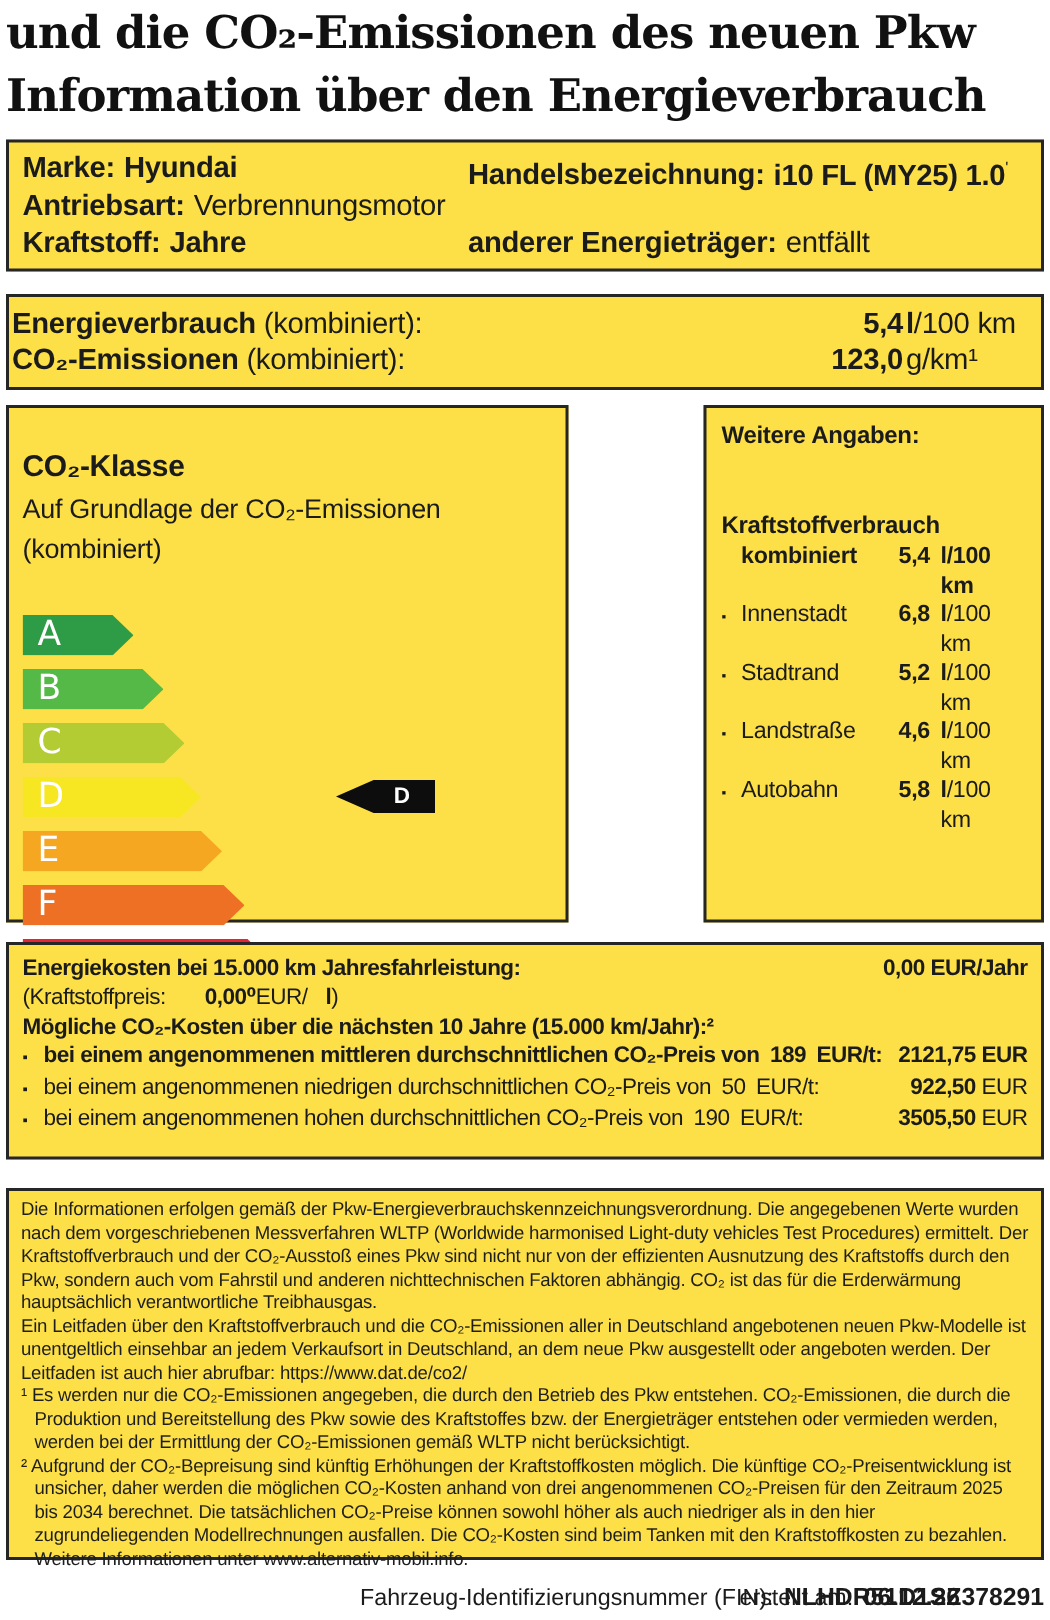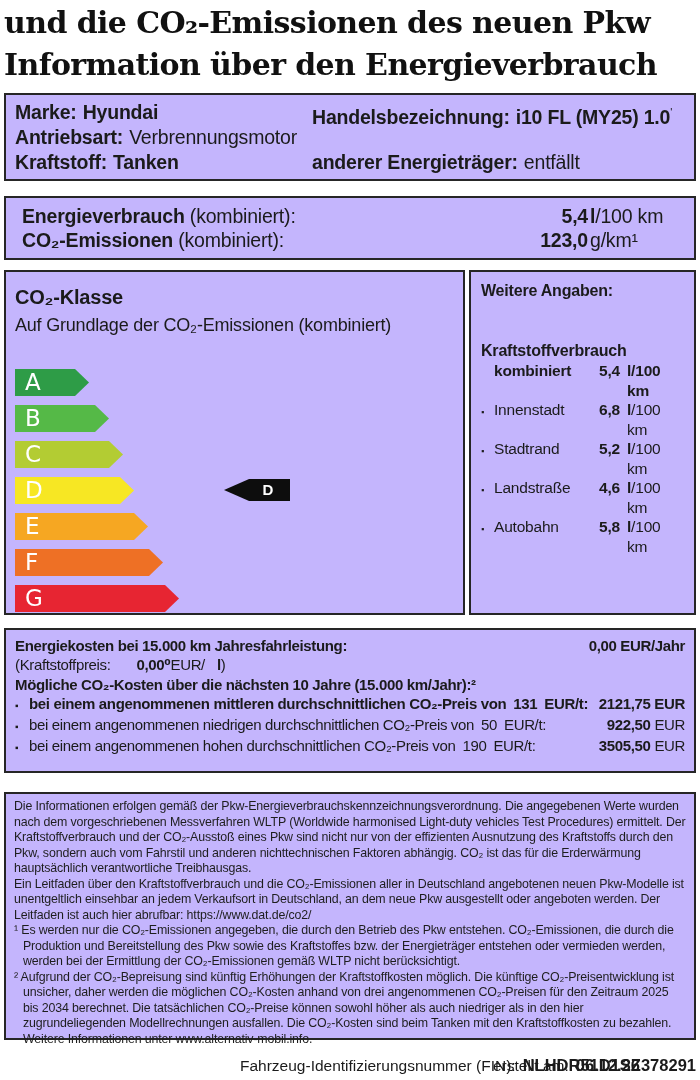--- a/index.html
+++ b/index.html
@@ -4,33 +4,33 @@
 <style>
   html,body{margin:0;padding:0;background:#fff;}
   body{width:700px;height:1080px;position:relative;overflow:hidden;
        font-family:"Liberation Sans","DejaVu Sans",sans-serif;color:#1b1b1b;}
   .b{font-weight:bold;}
   .page{position:absolute;inset:0;}
   .title{position:absolute;left:4px;top:2px;margin:0;
          font-family:"DejaVu Serif","Liberation Serif",serif;
          font-weight:bold;font-size:30px;line-height:42px;letter-spacing:-0.6px;color:#111;}
   .title span{display:block;}
-  .box{position:absolute;border:2px solid #262626;box-sizing:border-box;background:#c4b5fd;}
+  .box{position:absolute;border:2px solid #262626;box-sizing:border-box;background:#fde047;}
   
   .box1{left:4px;top:93px;width:692px;height:88px;padding:5px 9px;font-size:19.5px;letter-spacing:-0.2px;}
   .b1row{position:relative;line-height:25px;height:25px;white-space:nowrap;}
   .b1col2{position:absolute;left:297px;top:0;}
   .lv .v{margin-left:6px;}
   
-  .box2{left:4px;top:196px;width:692px;height:64px;padding:6px 16px;font-size:19.5px;letter-spacing:-0.2px;}
+  .box2{left:4px;top:196px;width:692px;height:64px;padding:6px 2px;font-size:19.5px;letter-spacing:-0.2px;}
   .vrow{display:flex;line-height:24px;white-space:nowrap;}
   .vvalue{flex:1;text-align:right;font-weight:bold;}
   .vunit{width:88px;padding-left:2px;}
   
-  .box3l{left:4px;top:270px;width:461px;height:345px;padding:10px 9px;}
+  .box3l{left:4px;top:270px;width:375px;height:345px;padding:24px 9px;}
   .co2h{font-size:20px;font-weight:bold;line-height:30px;letter-spacing:-0.2px;}
   .co2s{font-size:18px;line-height:27px;letter-spacing:-0.2px;}
   .arrows{margin-top:30px;}
   .arrow-row{position:relative;height:27px;margin-bottom:9px;}
   .class-arrow{height:27px;color:#fff;font-size:23px;line-height:27px;padding-left:10px;
                box-sizing:border-box;font-family:"DejaVu Sans",sans-serif;
                clip-path:polygon(0 0,calc(100% - 14px) 0,100% 50%,calc(100% - 14px) 100%,0 100%);}
   .indicator{position:absolute;left:209px;top:2px;width:66px;height:22px;background:#0d0d0d;
              clip-path:polygon(0 50%,38% 0,100% 0,100% 100%,38% 100%);
              color:#fff;font-weight:bold;font-size:15px;line-height:22px;text-align:center;}
@@ -77,21 +77,21 @@
     <div class="b1row lv">
       <span class="b">Marke:</span><span class="b v">Hyundai</span>
       <span class="b1col2 lv">
         <span class="b">Handelsbezeichnung:</span><span class="b v">i10 FL (MY25) 1.0</span><sup style="font-size:11px;">'</sup>
       </span>
     </div>
     <div class="b1row lv">
       <span class="b">Antriebsart:</span><span class="v">Verbrennungsmotor</span>
     </div>
     <div class="b1row lv">
-      <span class="b">Kraftstoff:</span><span class="b v">Tanken</span>
+      <span class="b">Kraftstoff:</span><span class="b v">Jahre</span>
       <span class="b1col2 lv">
         <span class="b">anderer Energieträger:</span><span class="v">entfällt</span>
       </span>
     </div>
   </section>
 
   <section class="box box2">
     <div class="vrow">
       <span><span class="b">Energieverbrauch</span><span> (kombiniert):</span></span>
       <span class="vvalue">5,4</span>
@@ -179,21 +179,21 @@
       <span> EUR/</span>
       <span class="b kpunit">l</span>
       <span>)</span>
     </div>
     <div class="crow">
       <span class="b">Mögliche CO₂-Kosten über die nächsten 10 Jahre (15.000 km/Jahr):²</span>
     </div>
     <div class="crow ab">
       <span class="sq">▪</span>
       <span>bei einem angenommenen mittleren durchschnittlichen CO₂-Preis von</span>
-      <span class="price">131</span>
+      <span class="price">189</span>
       <span>EUR/t:</span>
       <span class="cval"><span class="b">2121,75 EUR</span><span></span></span>
     </div>
     <div class="crow">
       <span class="sq">▪</span>
       <span>bei einem angenommenen niedrigen durchschnittlichen CO₂-Preis von</span>
       <span class="price">50</span>
       <span>EUR/t:</span>
       <span class="cval"><span class="b">922,50</span><span> EUR</span></span>
     </div>

